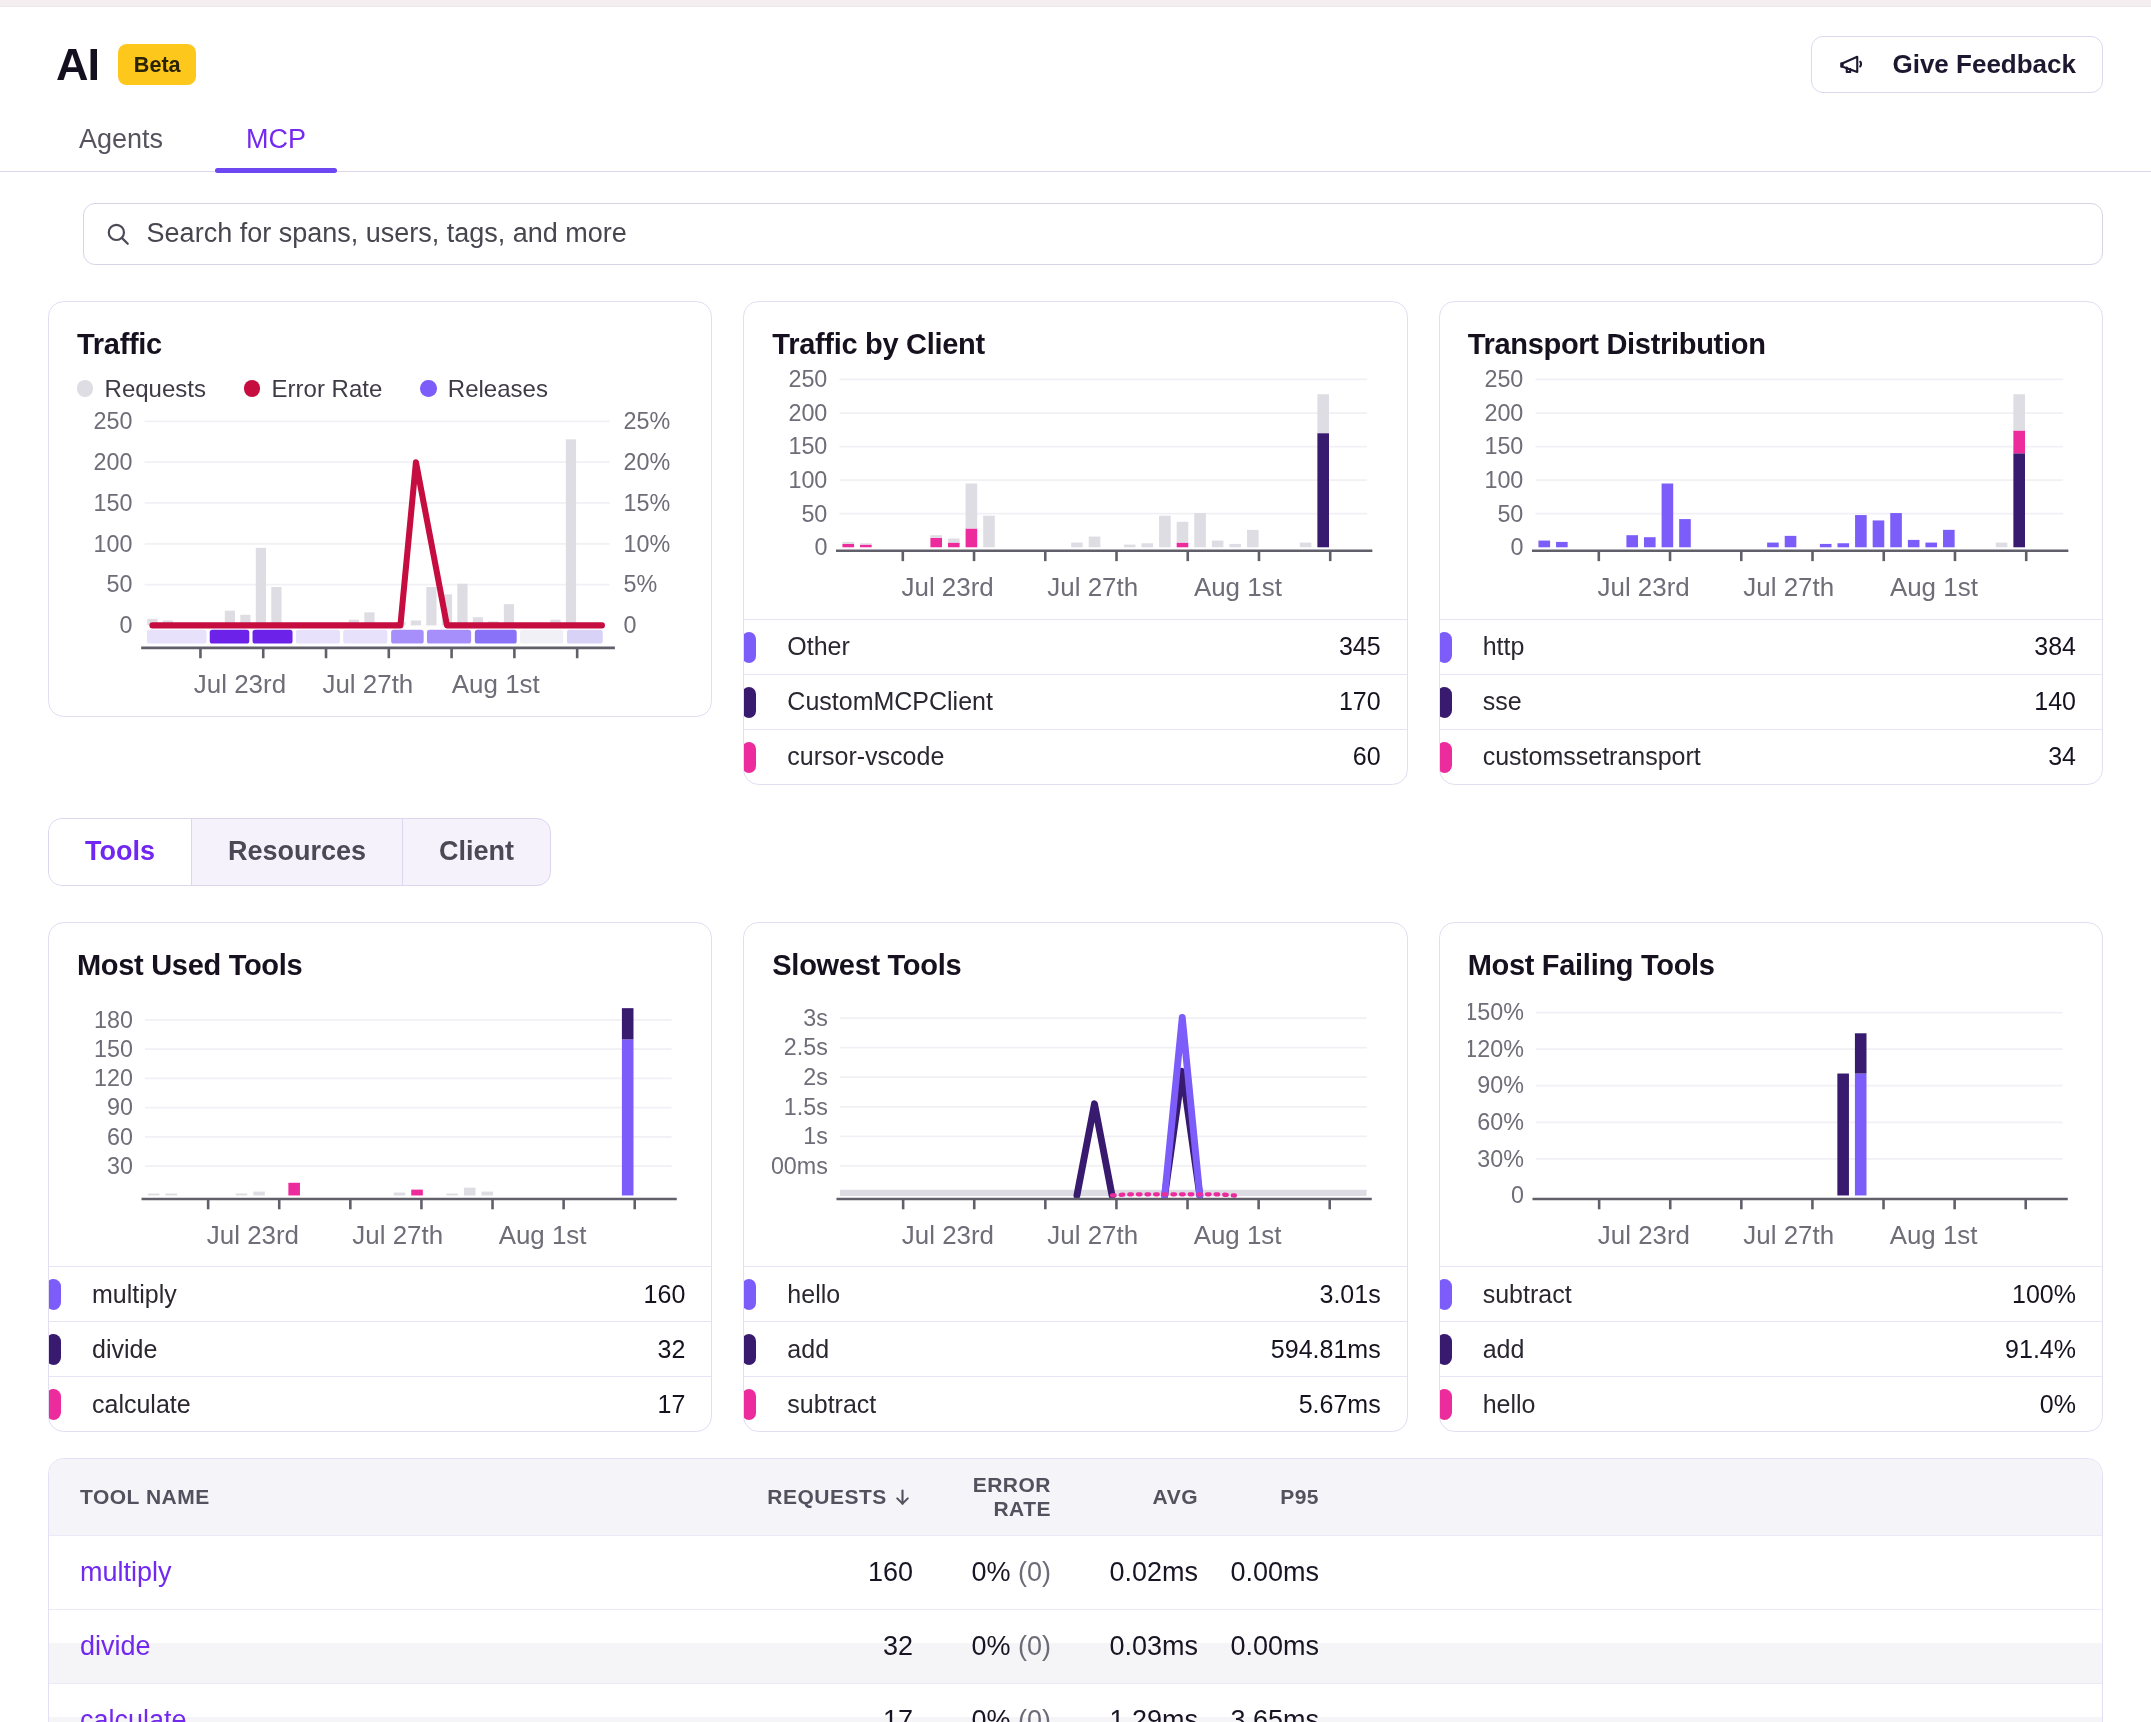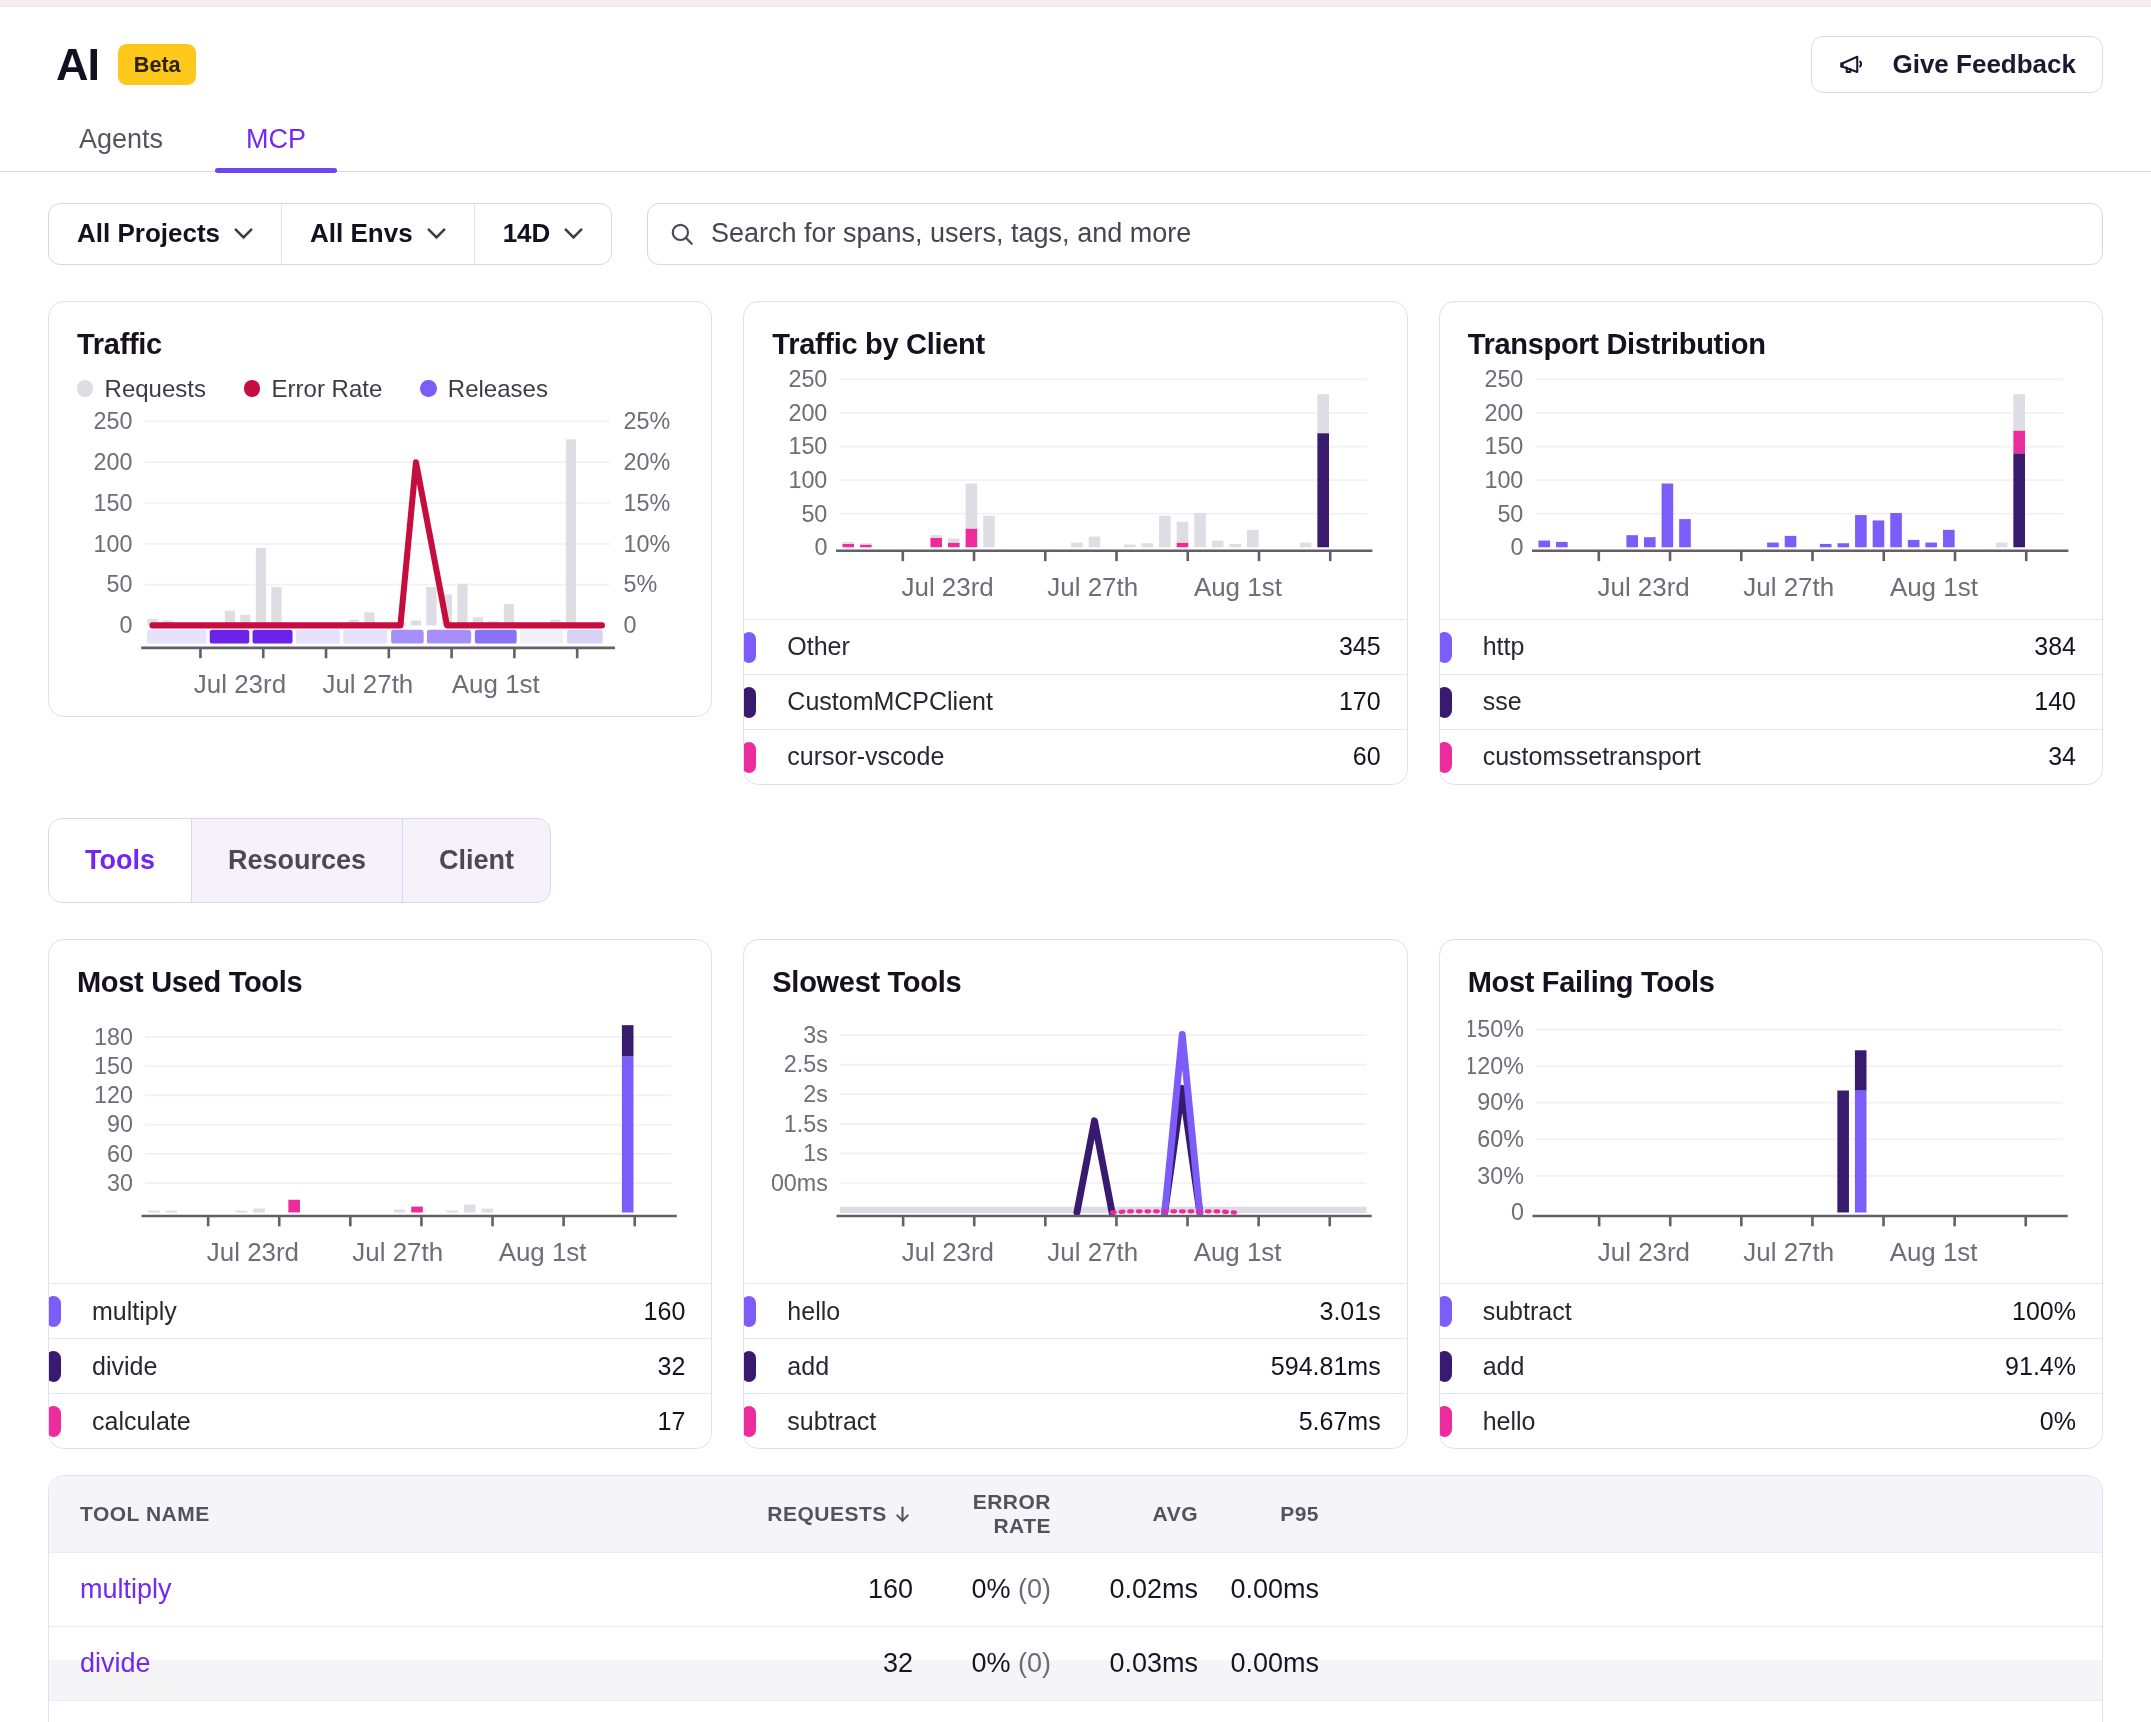--- a/index.html
+++ b/index.html
@@ -50,21 +50,21 @@
 
   .legend-rows { border-top:0; }
   .legend-row { position:relative; height:55px; border-top:1.7px solid #e8e3f5;
     display:flex; align-items:center; cursor:pointer; }
   .legend-row .chip { position:absolute; left:-2.6px; top:12px; width:14.7px; height:31px; border-radius:7.8px; }
   .legend-row .lg-name { margin-left:43px; font-size:25px; color:#2b2731; }
   .legend-row .lg-val { margin-left:auto; margin-right:26px; font-size:25px; font-weight:500; color:#17121f; }
 
   
   .seg-wrap { margin:33px 48px 0 48px; }
-  .seg { display:inline-flex; border:1.7px solid #ddd6ef; border-radius:14px; background:#f5f2fb; height:85px; overflow:hidden; }
+  .seg { display:inline-flex; border:1.7px solid #ddd6ef; border-radius:14px; background:#f5f2fb; height:68px; overflow:hidden; }
   .seg-item { display:flex; align-items:center; padding:0 36px; font-size:27px; font-weight:700;
     color:#4c4956; cursor:pointer; border-right:1.7px solid #ddd6ef; background:transparent; }
   .seg-item:last-child { border-right:none; }
   .seg-item.active { background:#ffffff; color:#7126f1; border-radius:12px 0 0 12px; }
 
   
   .table-wrap { margin:26px 48px 0 48px; border:1.7px solid #e5dff5; border-radius:15.6px 15.6px 0 0;
     overflow:hidden; background:#fff; }
   .t-grid { display:grid; grid-template-columns:484px 380px 138px 147px 121px 1fr; align-items:center; }
   .t-head { background:#f5f4f8; height:76px; }
@@ -100,40 +100,20 @@
     <span>Give Feedback</span>
   </button>
 </div>
 
 <div class="tabbar">
   <div class="nav-tab">Agents</div>
   <div class="nav-tab active">MCP</div>
 </div>
 
 <div class="filter-row">
-  <div class="filter-group">
-    <button class="filter-btn">
-      <span>All Projects</span>
-      <svg class="chev" viewBox="0 0 22 14" fill="none" stroke="#3f3c49" stroke-width="3" stroke-linecap="round">
-          <path d="M2 2l9 9 9-9"></path>
-        </svg>
-    </button>
-    <button class="filter-btn">
-      <span>All Envs</span>
-      <svg class="chev" viewBox="0 0 22 14" fill="none" stroke="#3f3c49" stroke-width="3" stroke-linecap="round">
-          <path d="M2 2l9 9 9-9"></path>
-        </svg>
-    </button>
-    <button class="filter-btn">
-      <span>14D</span>
-      <svg class="chev" viewBox="0 0 22 14" fill="none" stroke="#3f3c49" stroke-width="3" stroke-linecap="round">
-          <path d="M2 2l9 9 9-9"></path>
-        </svg>
-    </button>
-  </div>
   <div class="search-box">
     <svg width="26" height="26" viewBox="0 0 24 24" fill="none" stroke="#4a4855" stroke-width="2">
         <circle cx="10.5" cy="10.5" r="7"></circle>
         <path d="M15.8 15.8 21 21" stroke-linecap="round"></path>
       </svg>
     <input type="text" placeholder="Search for spans, users, tags, and more" style="">
   </div>
 </div>
 
 <div class="cards-row">

